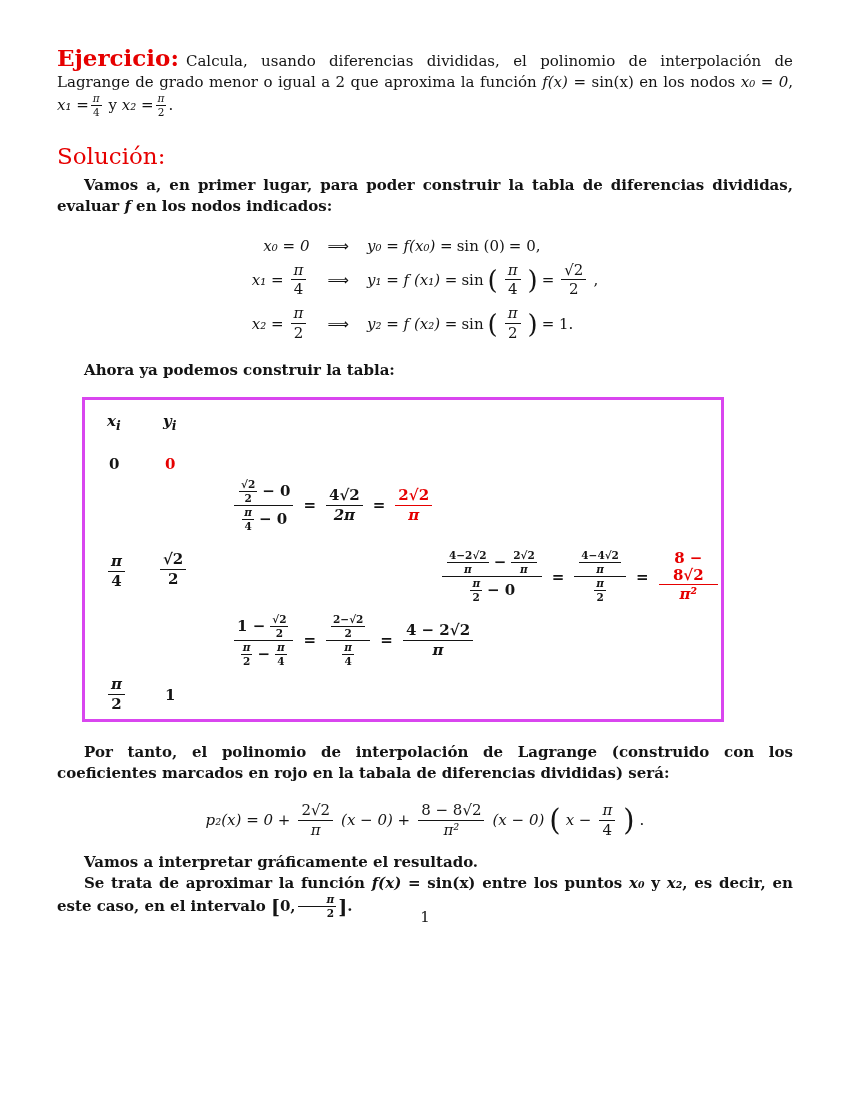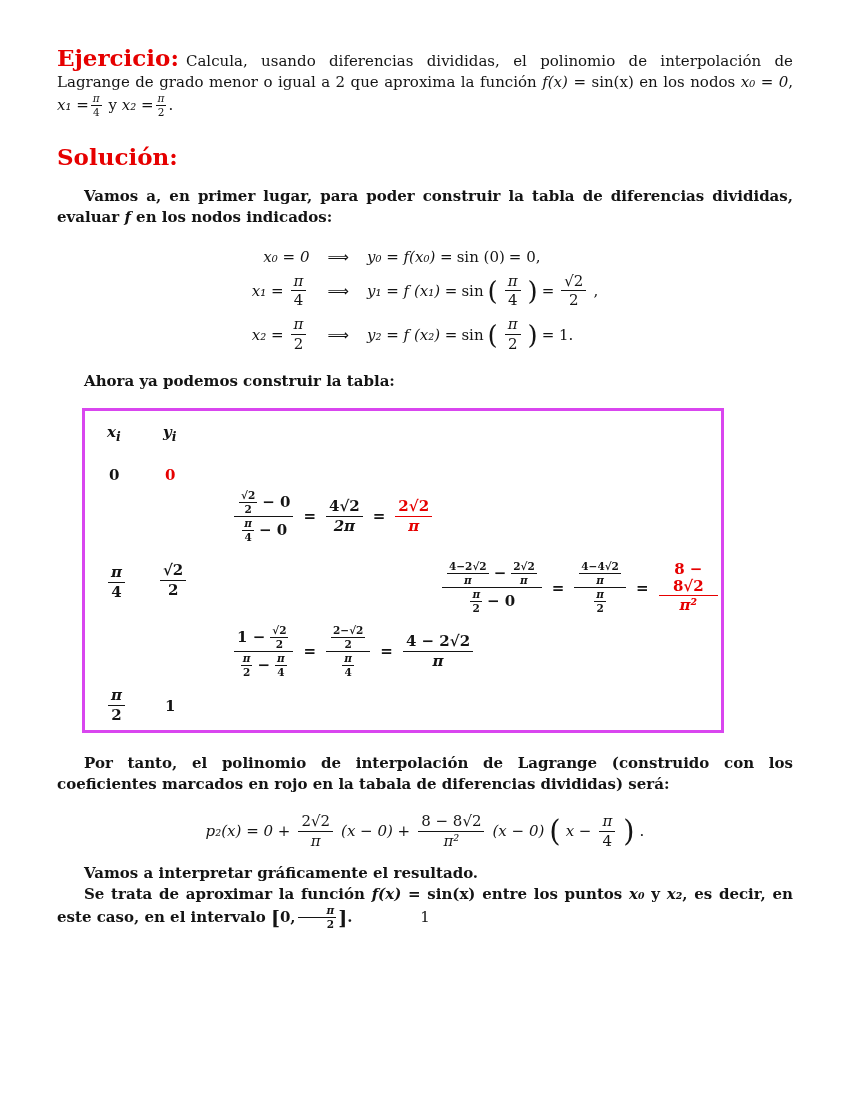--- a/index.html
+++ b/index.html
@@ -5,21 +5,21 @@
   :root { --red:#e60000; --ink:#141414; }
   html,body { margin:0; padding:0; }
   body {
     width:850px; height:1100px; background:#ffffff; color:var(--ink);
     font-family:"DejaVu Serif","Liberation Serif",serif; font-size:15px;
   }
   .page { position:relative; width:850px; height:956px; padding:47px 57px 0; box-sizing:border-box; overflow:hidden; }
   p { margin:0; line-height:21px; text-align:justify; }
   .indent { text-indent:27px;font-weight:bold; }
   .runin { font-size:23px; font-weight:bold; color:var(--red); margin-right:7px; }
-  h2.sol { font-size:23px; font-weight:bold; color:var(--red); margin:25px 0 15px; line-height:1.2; }
+  h2.sol { font-size:23px; font-weight:normal; color:var(--red); margin:25px 0 4px; line-height:1.2; }
   .m { font-style:italic; }
   .rm { font-style:normal; }
   .red { color:var(--red); }
 
   .frac { display:inline-flex; flex-direction:column; align-items:center; vertical-align:middle; margin:0 3px; line-height:1.12; text-align:center; }
   .fn { display:flex; align-items:center; justify-content:center; gap:3px; padding:0 3px 1px; border-bottom:1px solid currentColor; }
   .fd { display:flex; align-items:center; justify-content:center; gap:3px; padding:1px 3px 0; }
   .tiny { font-size:10.5px; margin:0 2px; line-height:1.05; }
   .tiny .fn { padding:0 2px 1px; gap:2px; }
   .tiny .fd { padding:1px 2px 0; gap:2px; }

